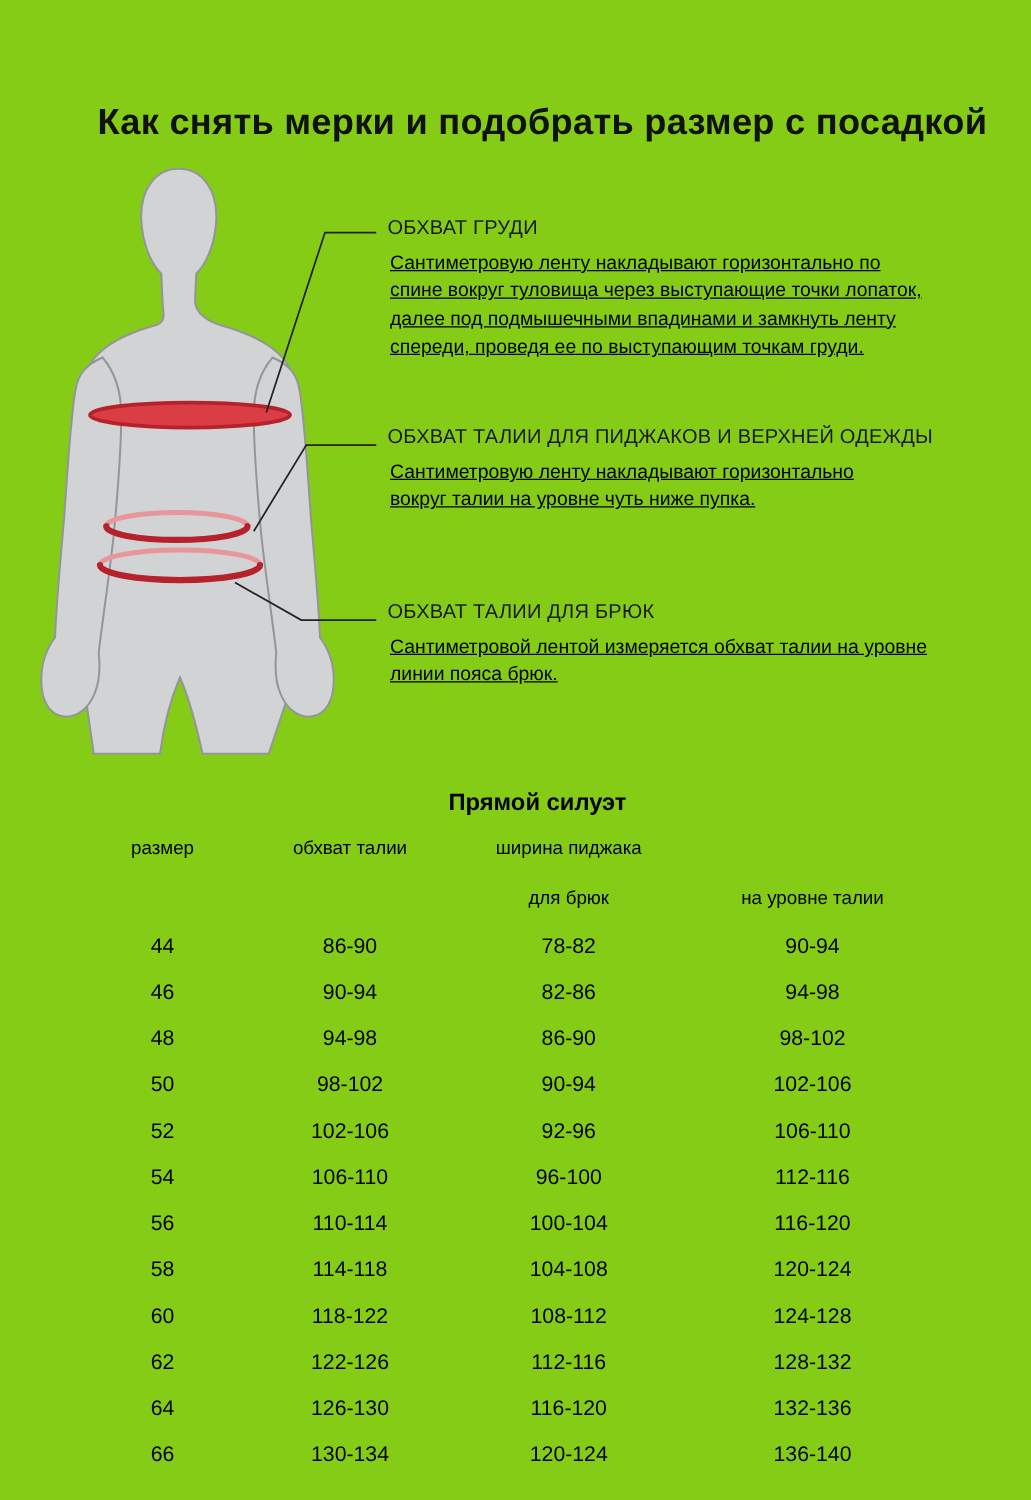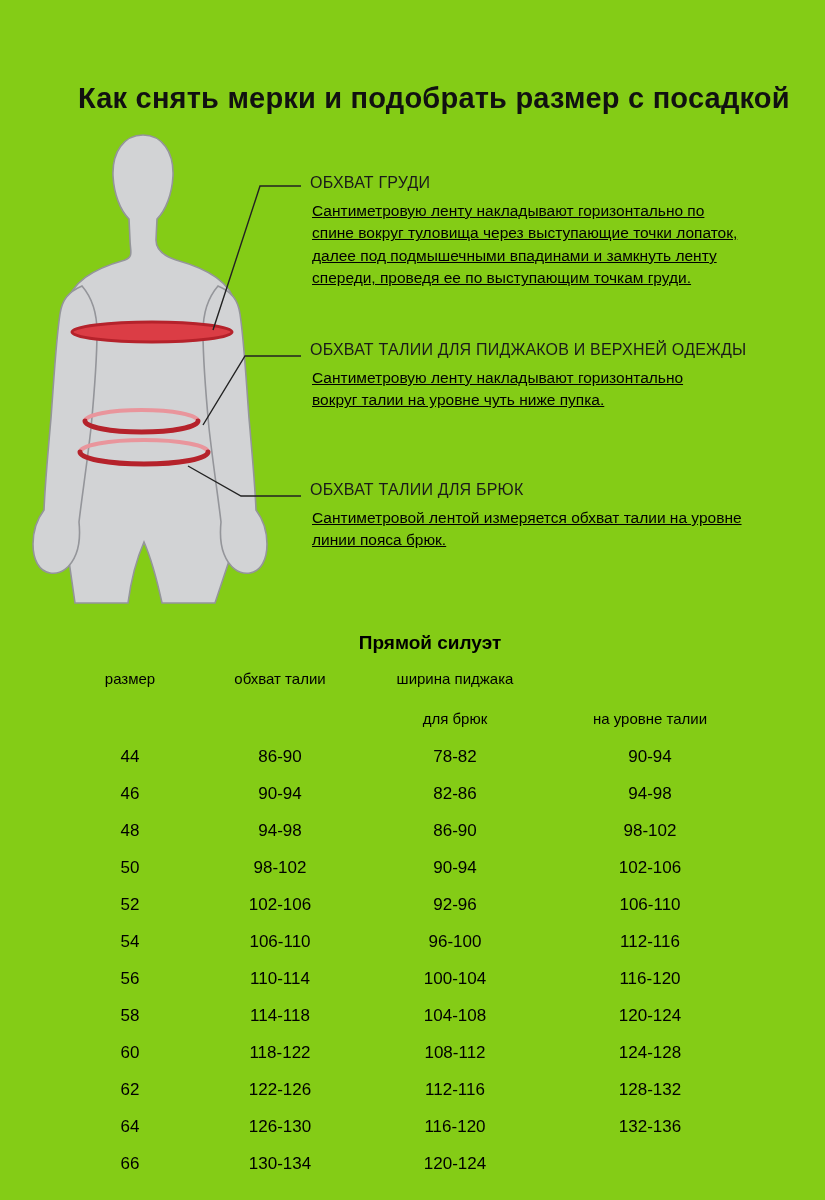--- a/index.html
+++ b/index.html
@@ -169,17 +169,18 @@
         <div class="trow data-row">
           <div class="tcell">64</div>
           <div class="tcell">126-130</div>
           <div class="tcell">116-120</div>
           <div class="tcell">132-136</div>
         </div>
         <div class="trow data-row">
           <div class="tcell">66</div>
           <div class="tcell">130-134</div>
           <div class="tcell">120-124</div>
+          <div class="tcell">136-140</div>
         </div>
       </div>
   </div>
 
 </div>
 
 </body></html>

